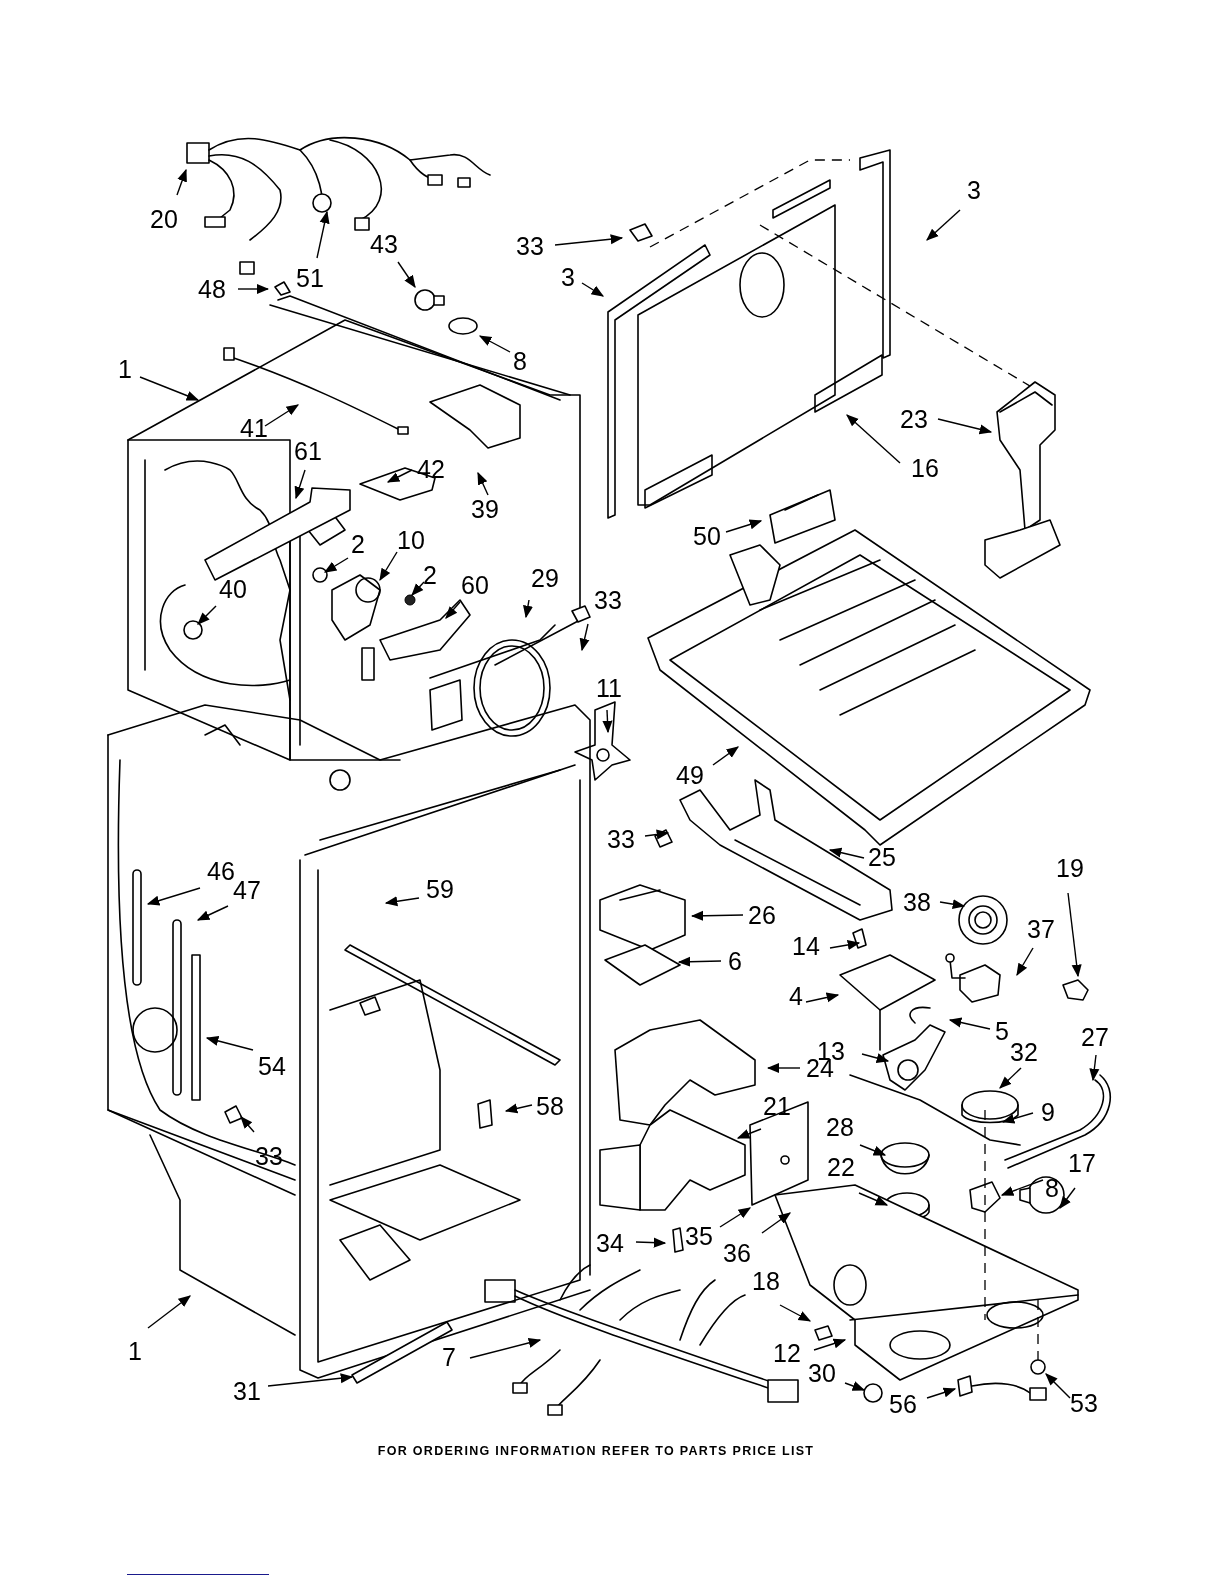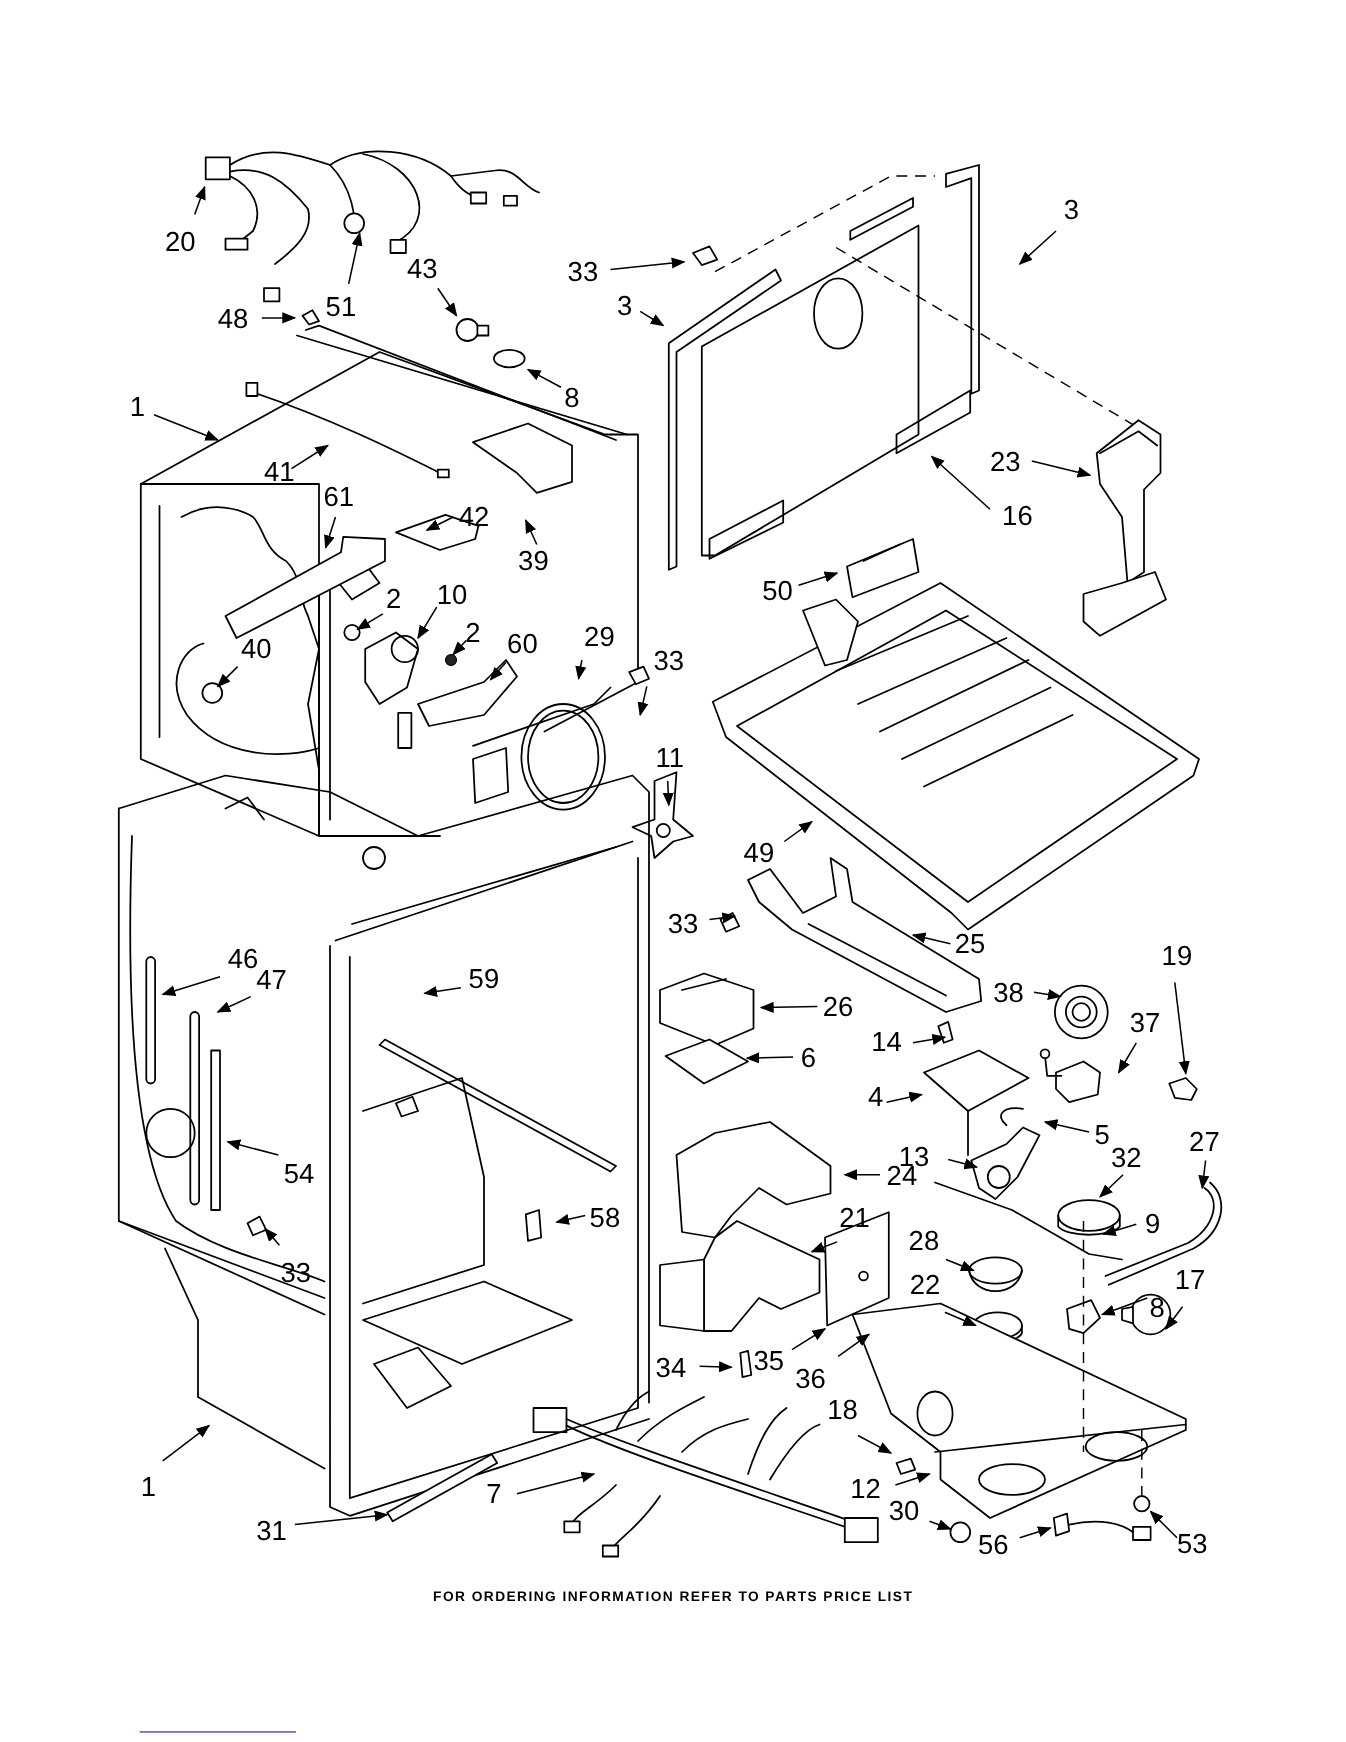--- a/index.html
+++ b/index.html
@@ -5,21 +5,21 @@
   html, body { margin: 0; padding: 0; background: #ffffff; }
   body { width: 1224px; height: 1584px; position: relative; overflow: hidden;
          font-family: "Liberation Sans", sans-serif; color: #000; }
   #diagram { position: absolute; left: 0; top: 0; width: 1224px; height: 1584px; }
   .callout { font-family: "Liberation Sans", sans-serif; font-size: 25px; fill: #000; }
   .part { fill: none; stroke: #000; stroke-width: 1.6; stroke-linejoin: round; stroke-linecap: round; }
   .part-fill { fill: #fff; stroke: #000; stroke-width: 1.6; stroke-linejoin: round; }
   .dark { fill: #222; stroke: #000; stroke-width: 1; }
   .leader { stroke: #000; stroke-width: 1.4; fill: none; }
   .dash { stroke: #000; stroke-width: 1.3; fill: none; stroke-dasharray: 10 7; }
-  #footer-note { position: absolute; left: 16px; width: 1192px; top: 1444px; text-align: center;
+  #footer-note { position: absolute; left: 0; width: 1192px; top: 1444px; text-align: center;
                  font-family: "Liberation Sans", sans-serif; font-weight: bold; font-size: 12.5px;
                  letter-spacing: 1.3px; }
   #link-underline { position: absolute; left: 127px; top: 1574px; width: 142px; height: 1px; background: #1a1a8c; }
 </style>
 </head>
 <body>
 
 <svg id="diagram" viewBox="0 0 1224 1584" xmlns="http://www.w3.org/2000/svg">
   <defs>
     <marker id="arrow" viewBox="0 0 10 10" refX="9" refY="5" markerWidth="9" markerHeight="9" orient="auto-start-reverse">

